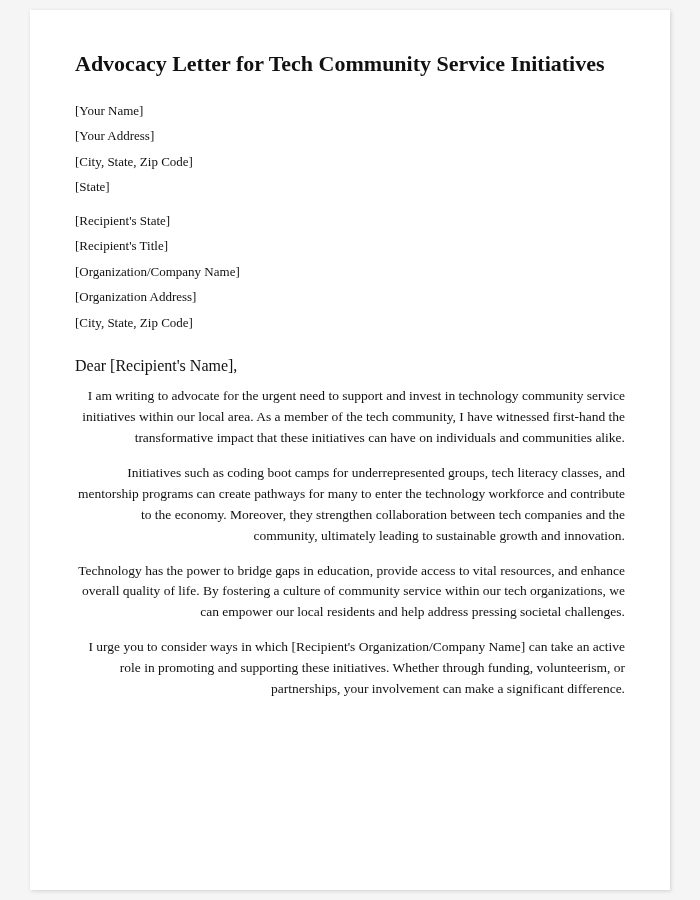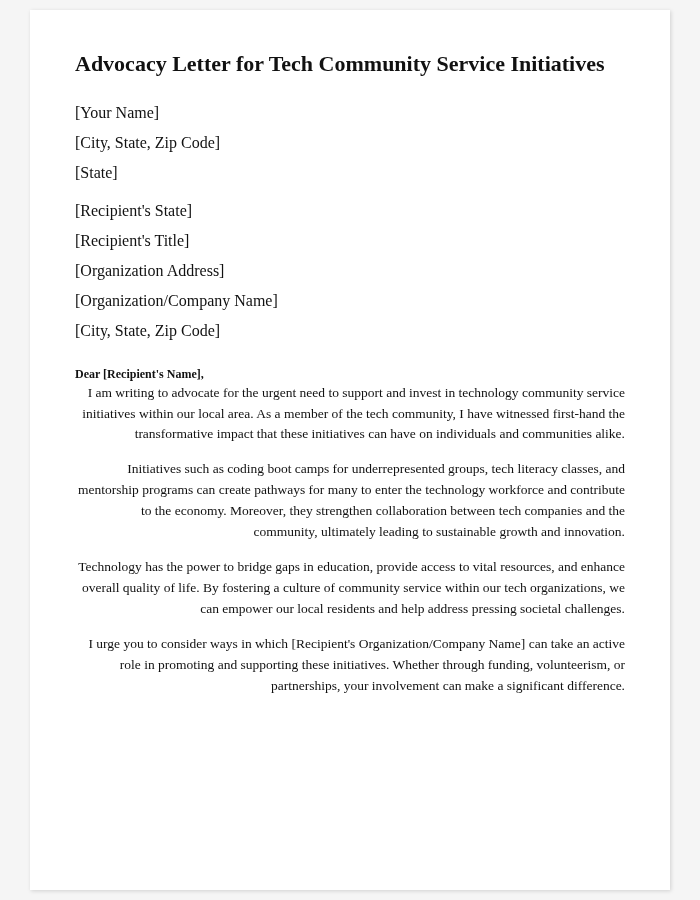--- a/index.html
+++ b/index.html
@@ -39,28 +39,28 @@
     .letter-title {
       font-size: 22px;
       font-weight: bold;
       margin-bottom: 22px;
       line-height: 1.3;
       font-family: 'Times New Roman', Times, serif;
     }
 
     .address-block {
       margin-bottom: 6px;
-      font-size: 16px;
+      font-size: 13px;
     }
 
     .salutation {
-      font-size: 12px;
-      font-weight: bold;
+      font-size: 16px;
+      font-weight: normal;
       margin-top: 22px;
-      margin-bottom: 0;
+      margin-bottom: 8px;
     }
 
     .body-paragraph {
       margin-bottom: 14px;
       font-size: 13.5px;
       line-height: 1.55;
       text-align: right;
     }
 
     .spacer {
@@ -70,35 +70,36 @@
 </head>
 <body>
 
 <div class="page-container">
   <div class="letter-paper">
 
     <div class="letter-title">Advocacy Letter for Tech Community Service Initiatives</div>
 
     <div class="address-block">[Your Name]</div>
 
+    <div class="address-block">[Your Address]</div>
 
     <div class="address-block">[City, State, Zip Code]</div>
 
 
     <div class="address-block">[State]</div>
 
     <div class="spacer"></div>
 
     <div class="address-block">[Recipient's State]</div>
 
     <div class="address-block">[Recipient's Title]</div>
 
+    <div class="address-block">[Organization/Company Name]</div>
+
     <div class="address-block">[Organization Address]</div>
-
-    <div class="address-block">[Organization/Company Name]</div>
 
     <div class="address-block">[City, State, Zip Code]</div>
 
     <div class="salutation">Dear [Recipient's Name],</div>
 
     <div class="body-paragraph">I am writing to advocate for the urgent need to support and invest in technology community service initiatives within our local area. As a member of the tech community, I have witnessed first-hand the transformative impact that these initiatives can have on individuals and communities alike.</div>
 
     <div class="body-paragraph">Initiatives such as coding boot camps for underrepresented groups, tech literacy classes, and mentorship programs can create pathways for many to enter the technology workforce and contribute to the economy. Moreover, they strengthen collaboration between tech companies and the community, ultimately leading to sustainable growth and innovation.</div>
 
     <div class="body-paragraph">Technology has the power to bridge gaps in education, provide access to vital resources, and enhance overall quality of life. By fostering a culture of community service within our tech organizations, we can empower our local residents and help address pressing societal challenges.</div>

